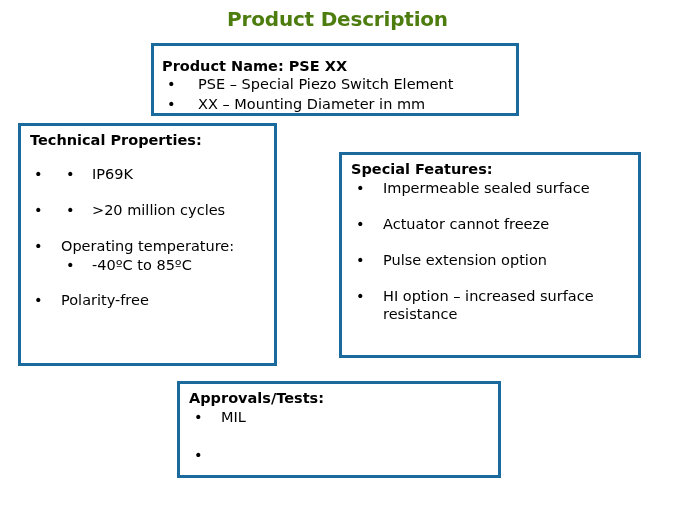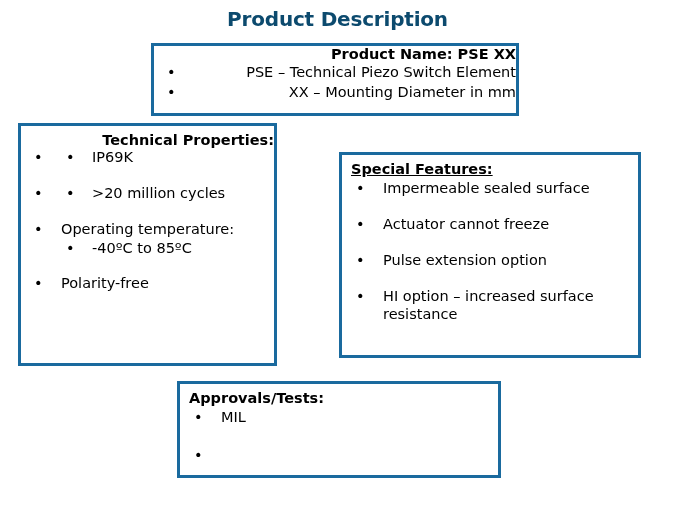--- a/index.html
+++ b/index.html
@@ -18,21 +18,21 @@
   }
   #slide-title {
     position: absolute;
     left: 0;
     top: 7px;
     width: 675px;
     text-align: center;
     font-size: 20px;
     font-weight: bold;
     letter-spacing: -0.2px;
-    color: #0c4a6e;
+    color: #4d7c0f;
   }
   .box {
     position: absolute;
     box-sizing: border-box;
     border: 3px solid #1a6a9e;
     background: #ffffff;
   }
   .box-heading {
     font-size: 14.5px;
     font-weight: bold;
@@ -58,41 +58,40 @@
   .bullets li .bullet-text {
     display: block;
   }
 
   
   #box-product-name {
     left: 151px;
     top: 43px;
     width: 368px;
     height: 73px;
-    padding: 0 0 0 8px;
-    text-align: right;
+    padding: 12px 0 0 8px;
   }
   #box-product-name .box-heading { margin: 0 0 1px 0; }
   #box-product-name .bullets li {
     margin: 0 0 1px 0;
     padding-left: 36px;
     line-height: 1.28;
   }
   #box-product-name .bullets li .bullet-mark { left: 5px; }
   .kw { font-weight: normal; }
 
   
   #box-technical {
     left: 18px;
     top: 123px;
     width: 259px;
     height: 243px;
     padding: 6px 0 0 9px;
   }
-  #box-technical .box-heading { margin: 0 0 0 0; text-align: right; }
+  #box-technical .box-heading { margin: 0 0 17px 0; }
   #box-technical .bullets li.lvl1 {
     padding-left: 31px;
     line-height: 1.3;
     margin-bottom: 0;
   }
   #box-technical .bullets li.lvl1 .bullet-mark { left: 4px; }
   #box-technical .bullets li.lvl2 {
     padding-left: 62px;
     line-height: 1.3;
     margin-bottom: 0;
@@ -101,21 +100,21 @@
   #box-technical .bullets li.gap { margin-top: 17px; }
 
   
   #box-special {
     left: 339px;
     top: 152px;
     width: 302px;
     height: 206px;
     padding: 6px 0 0 9px;
   }
-  #box-special .box-heading { margin: 0 4px 2px 0; text-decoration: underline; }
+  #box-special .box-heading { margin: 0 4px 2px 0; }
   #box-special .bullets li {
     padding-left: 32px;
     line-height: 1.3;
     margin-bottom: 17px;
   }
   #box-special .bullets li:last-child { margin-bottom: 0; }
   #box-special .bullets li .bullet-mark { left: 5px; }
 
   
   #box-approvals {
@@ -139,21 +138,21 @@
 
 <div id="page">
 
   <div id="slide-title">Product Description</div>
 
   <div class="box" id="box-product-name">
     <div class="box-heading">Product Name: PSE XX</div>
     <ul class="bullets">
       <li>
         <span class="bullet-mark">•</span>
-        <span class="bullet-text"><span class="kw">PSE</span><span> – Technical Piezo Switch Element</span></span>
+        <span class="bullet-text"><span class="kw">PSE</span><span> – Special Piezo Switch Element</span></span>
       </li>
       <li>
         <span class="bullet-mark">•</span>
         <span class="bullet-text"><span class="kw">XX</span><span> – Mounting Diameter in mm</span></span>
       </li>
     </ul>
   </div>
 
   <div class="box" id="box-technical">
     <div class="box-heading">Technical Properties:</div>

